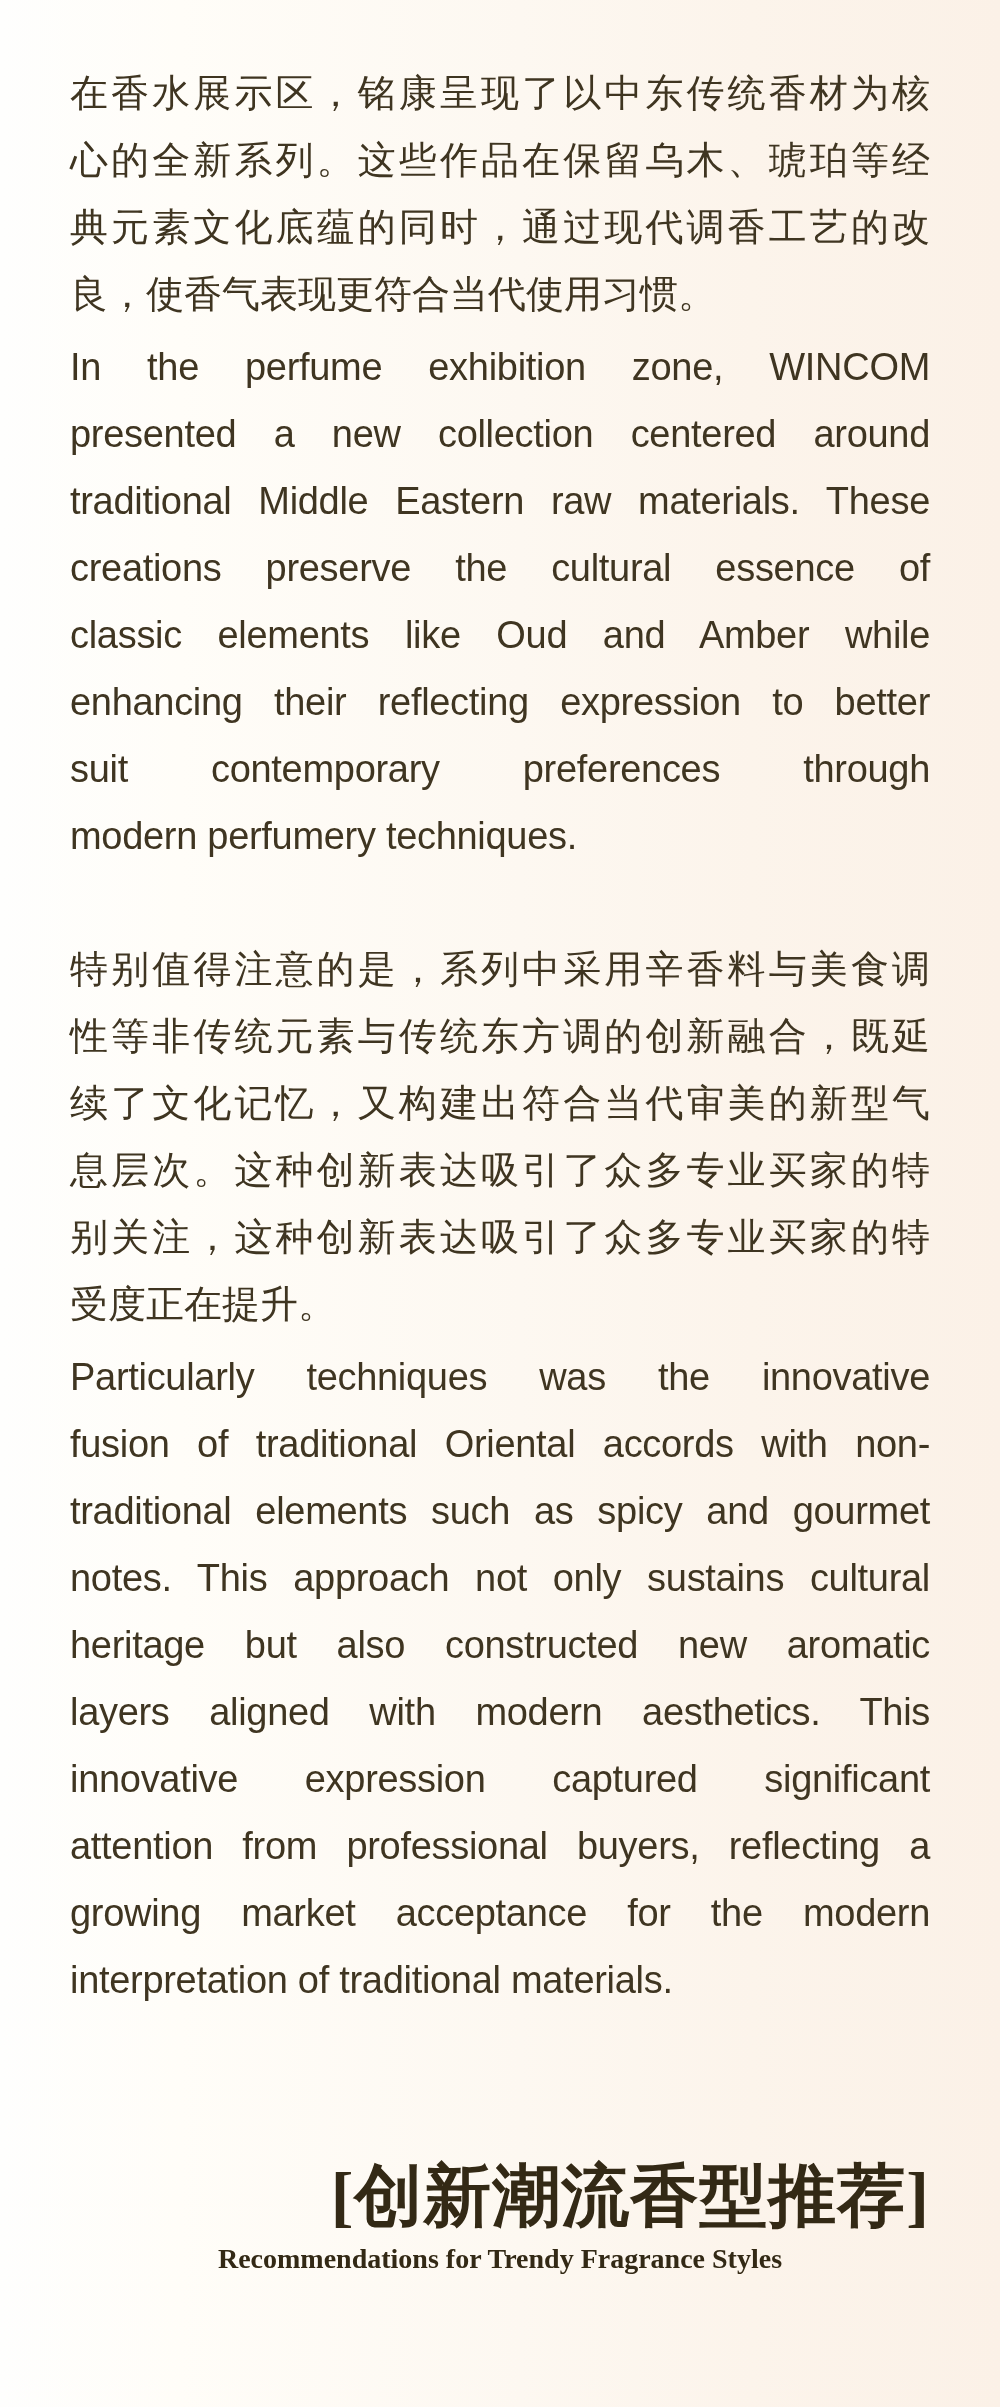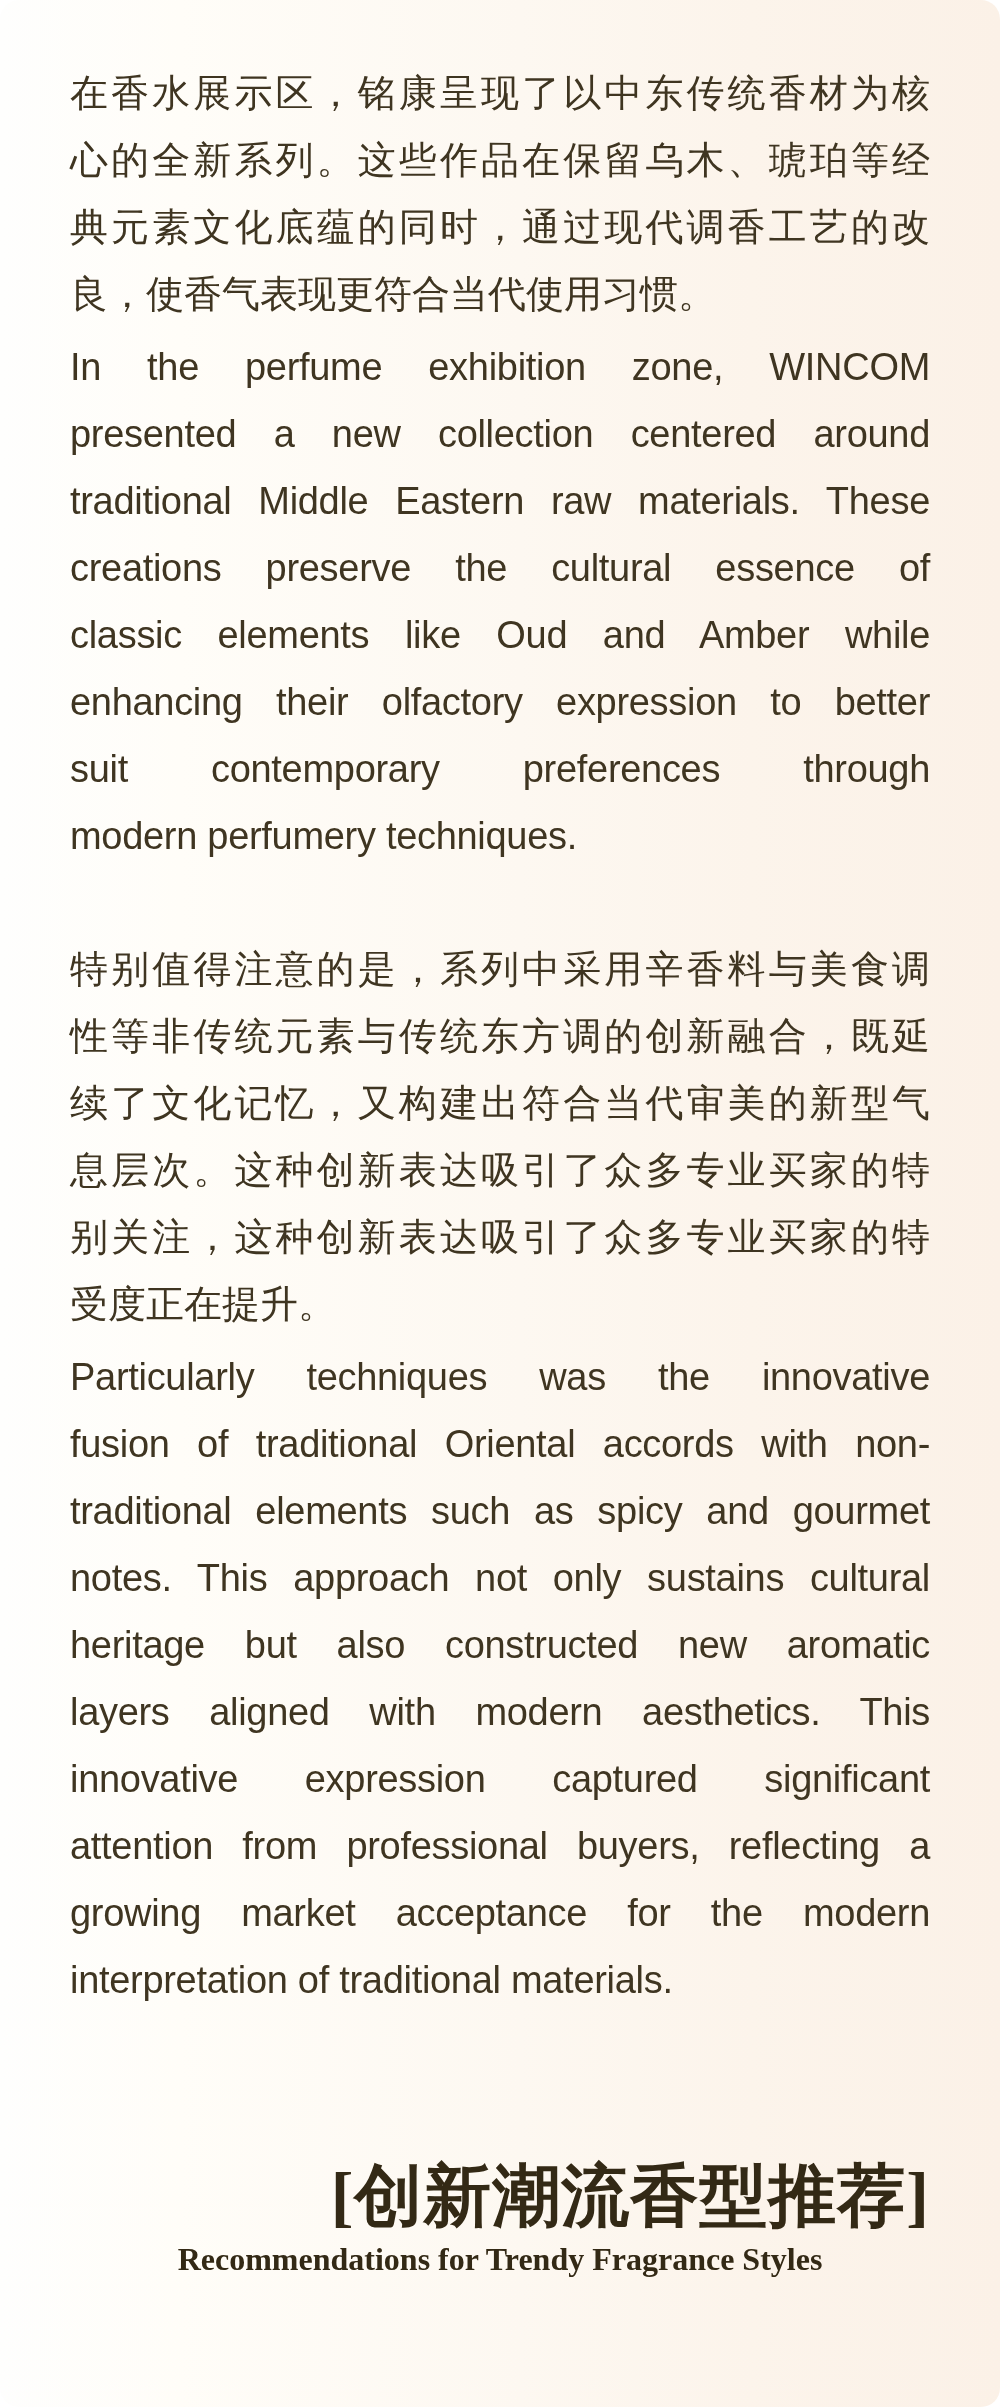--- a/index.html
+++ b/index.html
@@ -12,21 +12,20 @@
     height: 2407px;
     overflow: hidden;
     background: linear-gradient(90deg,
       var(--bg-left, #fefefd) 0%,
       #fffdf8 18%,
       var(--bg-mid, #fdf8f1) 52%,
       #fcf4eb 75%,
       var(--bg-right, #fbf1e7) 100%);
     font-family: "Liberation Sans", "DejaVu Sans", sans-serif;
     color: var(--body-text, #3f3521);
-    border-radius: 19px;
   }
   .content {
     padding: 60px 70px 0 70px;
   }
   .para { margin: 0; }
   .para + .para { margin-top: 6px; }
   .para.gap { margin-top: 66px; }
   .para .line {
     line-height: 67px;
     text-align: justify;
@@ -52,21 +51,21 @@
     font-size: 68px;
     line-height: 80px;
     letter-spacing: 1px;
     color: var(--heading-text, #332915);
   }
   .section-subheading {
     margin: 4px 0 16px 0;
     text-align: center;
     font-family: "Liberation Serif", "DejaVu Serif", serif;
     font-weight: bold;
-    font-size: 32px;
+    font-size: 28px;
     line-height: 38px;
     color: var(--heading-text, #332915);
   }
 </style>
 </head>
 <body>
 
 <div class="page" style="--bg-left: #fefefd; --bg-mid: #fdf8f1; --bg-right: #fbf1e7; --body-text: #3f3521; --heading-text: #332915;">
   <div class="content">
     <section id="paragraphs">
@@ -75,21 +74,21 @@
           <div class="line">心的全新系列。这些作品在保留乌木、琥珀等经</div>
           <div class="line">典元素文化底蕴的同时，通过现代调香工艺的改</div>
           <div class="line last">良，使香气表现更符合当代使用习惯。</div>
         </div>
         <div class="para en">
           <div class="line">In the perfume exhibition zone, WINCOM</div>
           <div class="line">presented a new collection centered around</div>
           <div class="line">traditional Middle Eastern raw materials. These</div>
           <div class="line">creations preserve the cultural essence of</div>
           <div class="line">classic elements like Oud and Amber while</div>
-          <div class="line">enhancing their olfactory expression to better</div>
+          <div class="line">enhancing their reflecting expression to better</div>
           <div class="line">suit contemporary preferences through</div>
           <div class="line last">modern perfumery techniques.</div>
         </div>
         <div class="para zh gap">
           <div class="line">特别值得注意的是，系列中采用辛香料与美食调</div>
           <div class="line">性等非传统元素与传统东方调的创新融合，既延</div>
           <div class="line">续了文化记忆，又构建出符合当代审美的新型气</div>
           <div class="line">息层次。这种创新表达吸引了众多专业买家的特</div>
           <div class="line">别关注，这种创新表达吸引了众多专业买家的特</div>
           <div class="line last">受度正在提升。</div>

